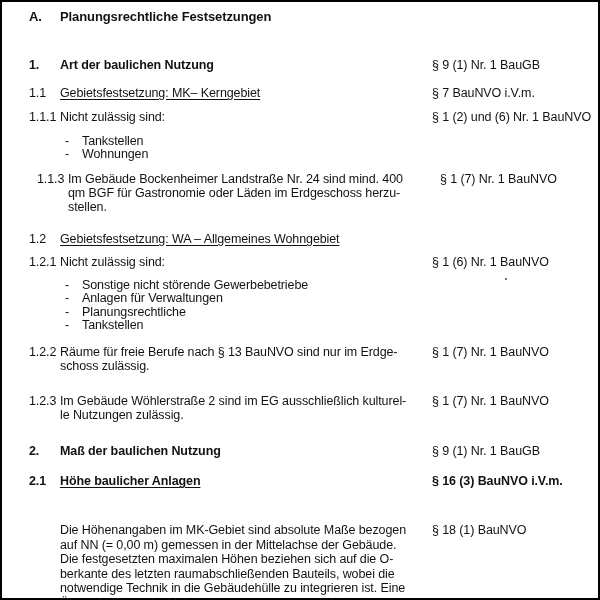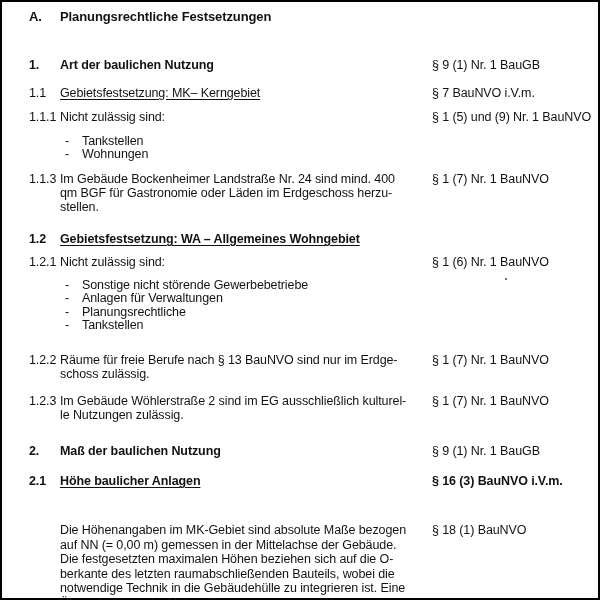--- a/index.html
+++ b/index.html
@@ -66,42 +66,42 @@
 
   <div class="row" style="top:84px;">
     <span class="num">1.1</span>
     <span class="txt ul">Gebietsfestsetzung: MK– Kerngebiet</span>
     <span class="ref">§ 7 BauNVO i.V.m.</span>
   </div>
 
   <div class="row" style="top:108px;">
     <span class="num">1.1.1</span>
     <span class="txt">Nicht zulässig sind:</span>
-    <span class="ref">§ 1 (5) und (9) Nr. 1 BauNVO</span>
+    <span class="ref">§ 1 (2) und (6) Nr. 1 BauNVO</span>
   </div>
   <div class="bullets" style="top:133px;">
     <div class="bullet">
       <span class="dash">-</span>
       <span>Tankstellen</span>
     </div>
     <div class="bullet">
       <span class="dash">-</span>
       <span>Wohnungen</span>
     </div>
   </div>
 
-  <div class="row multiline" style="top:170px;">
+  <div class="row multiline" style="top:170px;margin-left:8px;">
     <span class="num">1.1.3</span>
     <span class="txt">Im Gebäude Bockenheimer Landstraße Nr. 24 sind mind. 400
 qm BGF für Gastronomie oder Läden im Erdgeschoss herzu-
 stellen.</span>
     <span class="ref">§ 1 (7) Nr. 1 BauNVO</span>
   </div>
 
-  <div class="row" style="top:230px;font-weight:bold;">
+  <div class="row" style="top:230px;">
     <span class="num">1.2</span>
     <span class="txt ul">Gebietsfestsetzung: WA – Allgemeines Wohngebiet</span>
   </div>
 
   <div class="row" style="top:253px;">
     <span class="num">1.2.1</span>
     <span class="txt">Nicht zulässig sind:</span>
     <span class="ref">§ 1 (6) Nr. 1 BauNVO</span>
   </div>
   <div class="bullets" style="top:277px;">
@@ -117,21 +117,21 @@
       <span class="dash">-</span>
       <span>Planungsrechtliche</span>
     </div>
     <div class="bullet">
       <span class="dash">-</span>
       <span>Tankstellen</span>
     </div>
   </div>
   <div class="artifact-dot"></div>
 
-  <div class="row multiline" style="top:343px;margin-top:8px;">
+  <div class="row multiline" style="top:343px;">
     <span class="num">1.2.2</span>
     <span class="txt">Räume für freie Berufe nach § 13 BauNVO sind nur im Erdge-
 schoss zulässig.</span>
     <span class="ref">§ 1 (7) Nr. 1 BauNVO</span>
   </div>
 
   <div class="row multiline" style="top:392px;">
     <span class="num">1.2.3</span>
     <span class="txt">Im Gebäude Wöhlerstraße 2 sind im EG ausschließlich kulturel-
 le Nutzungen zulässig.</span>

